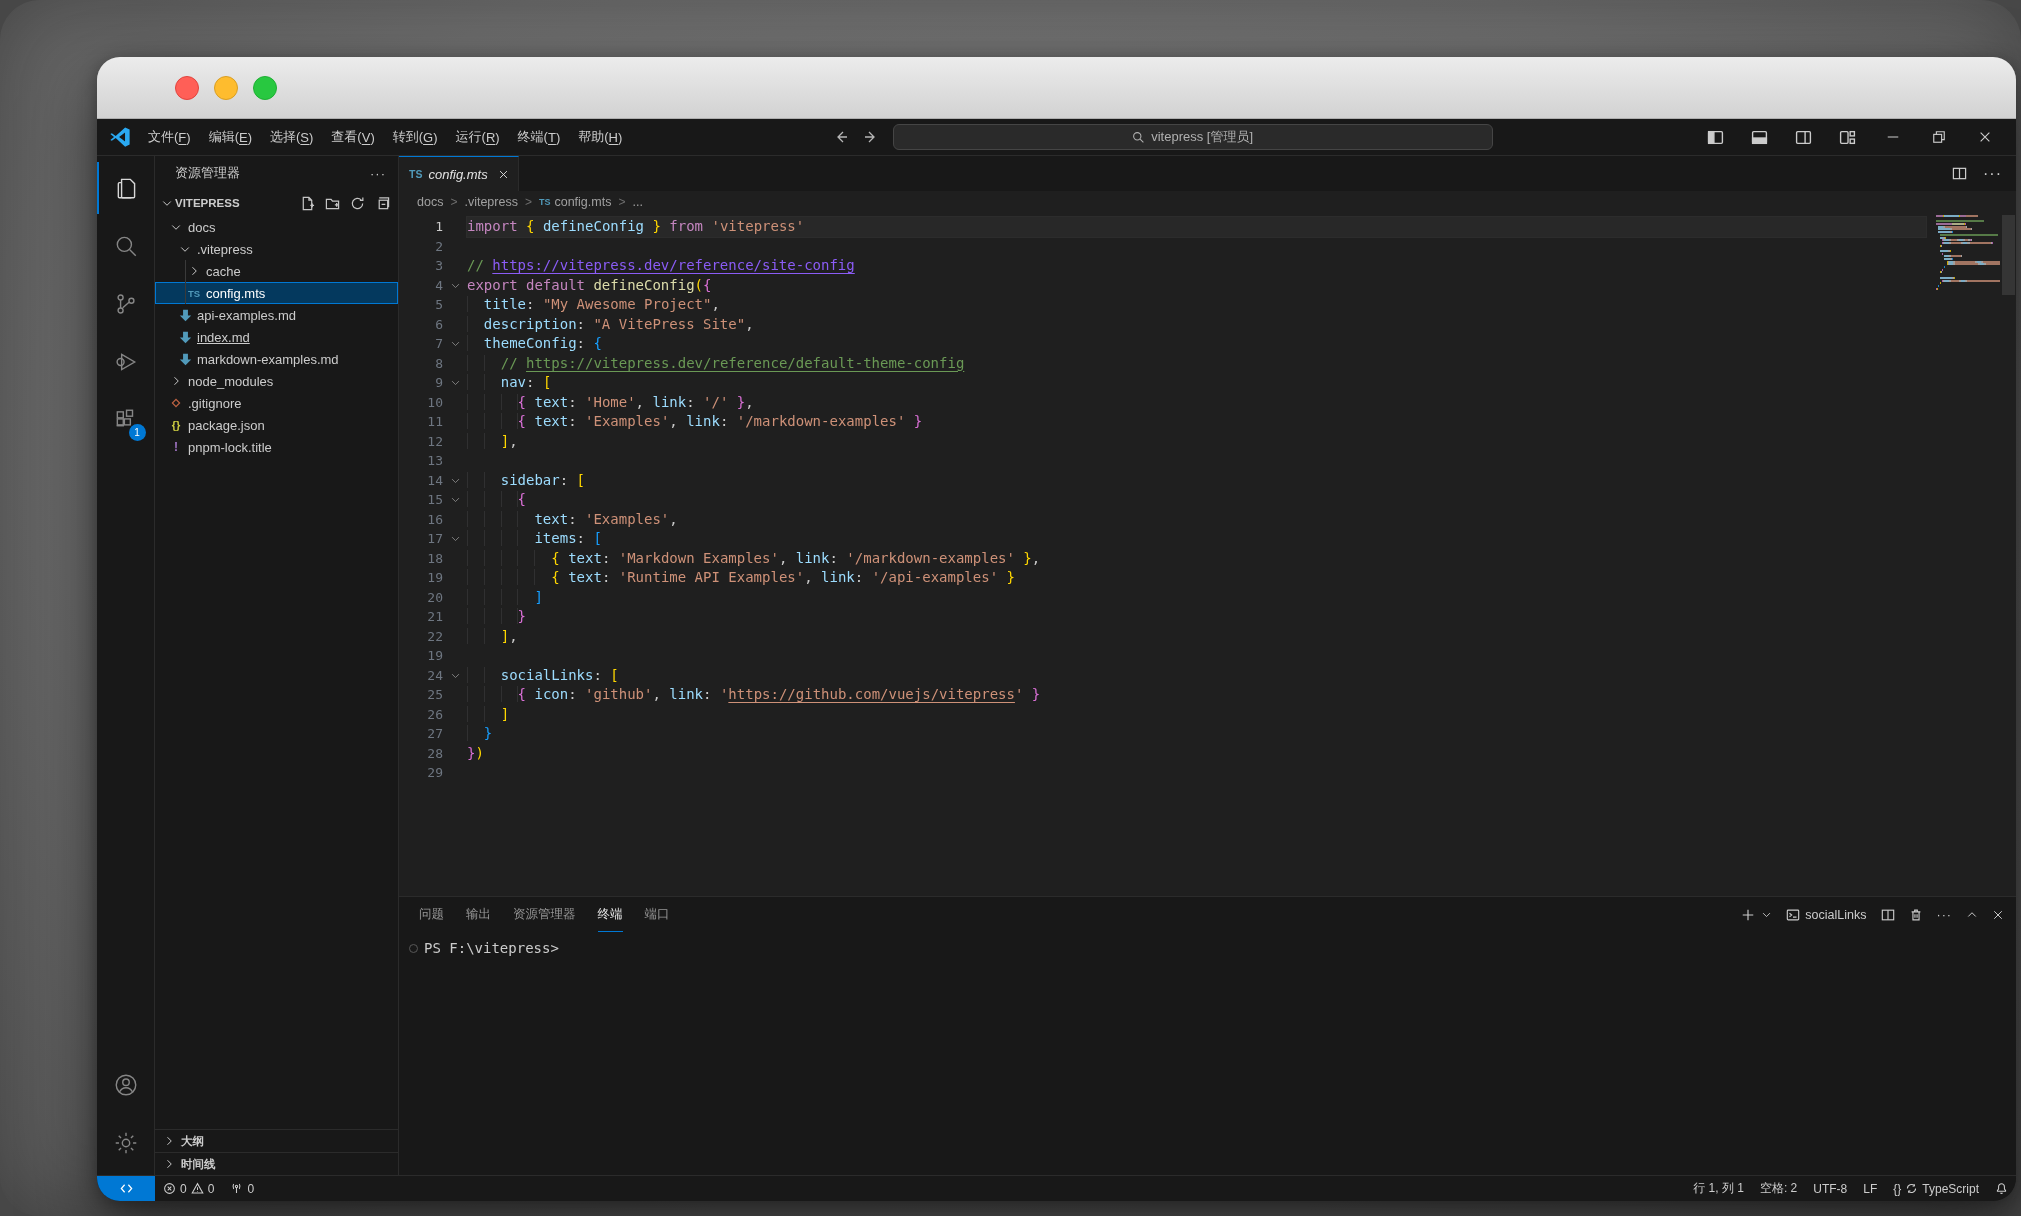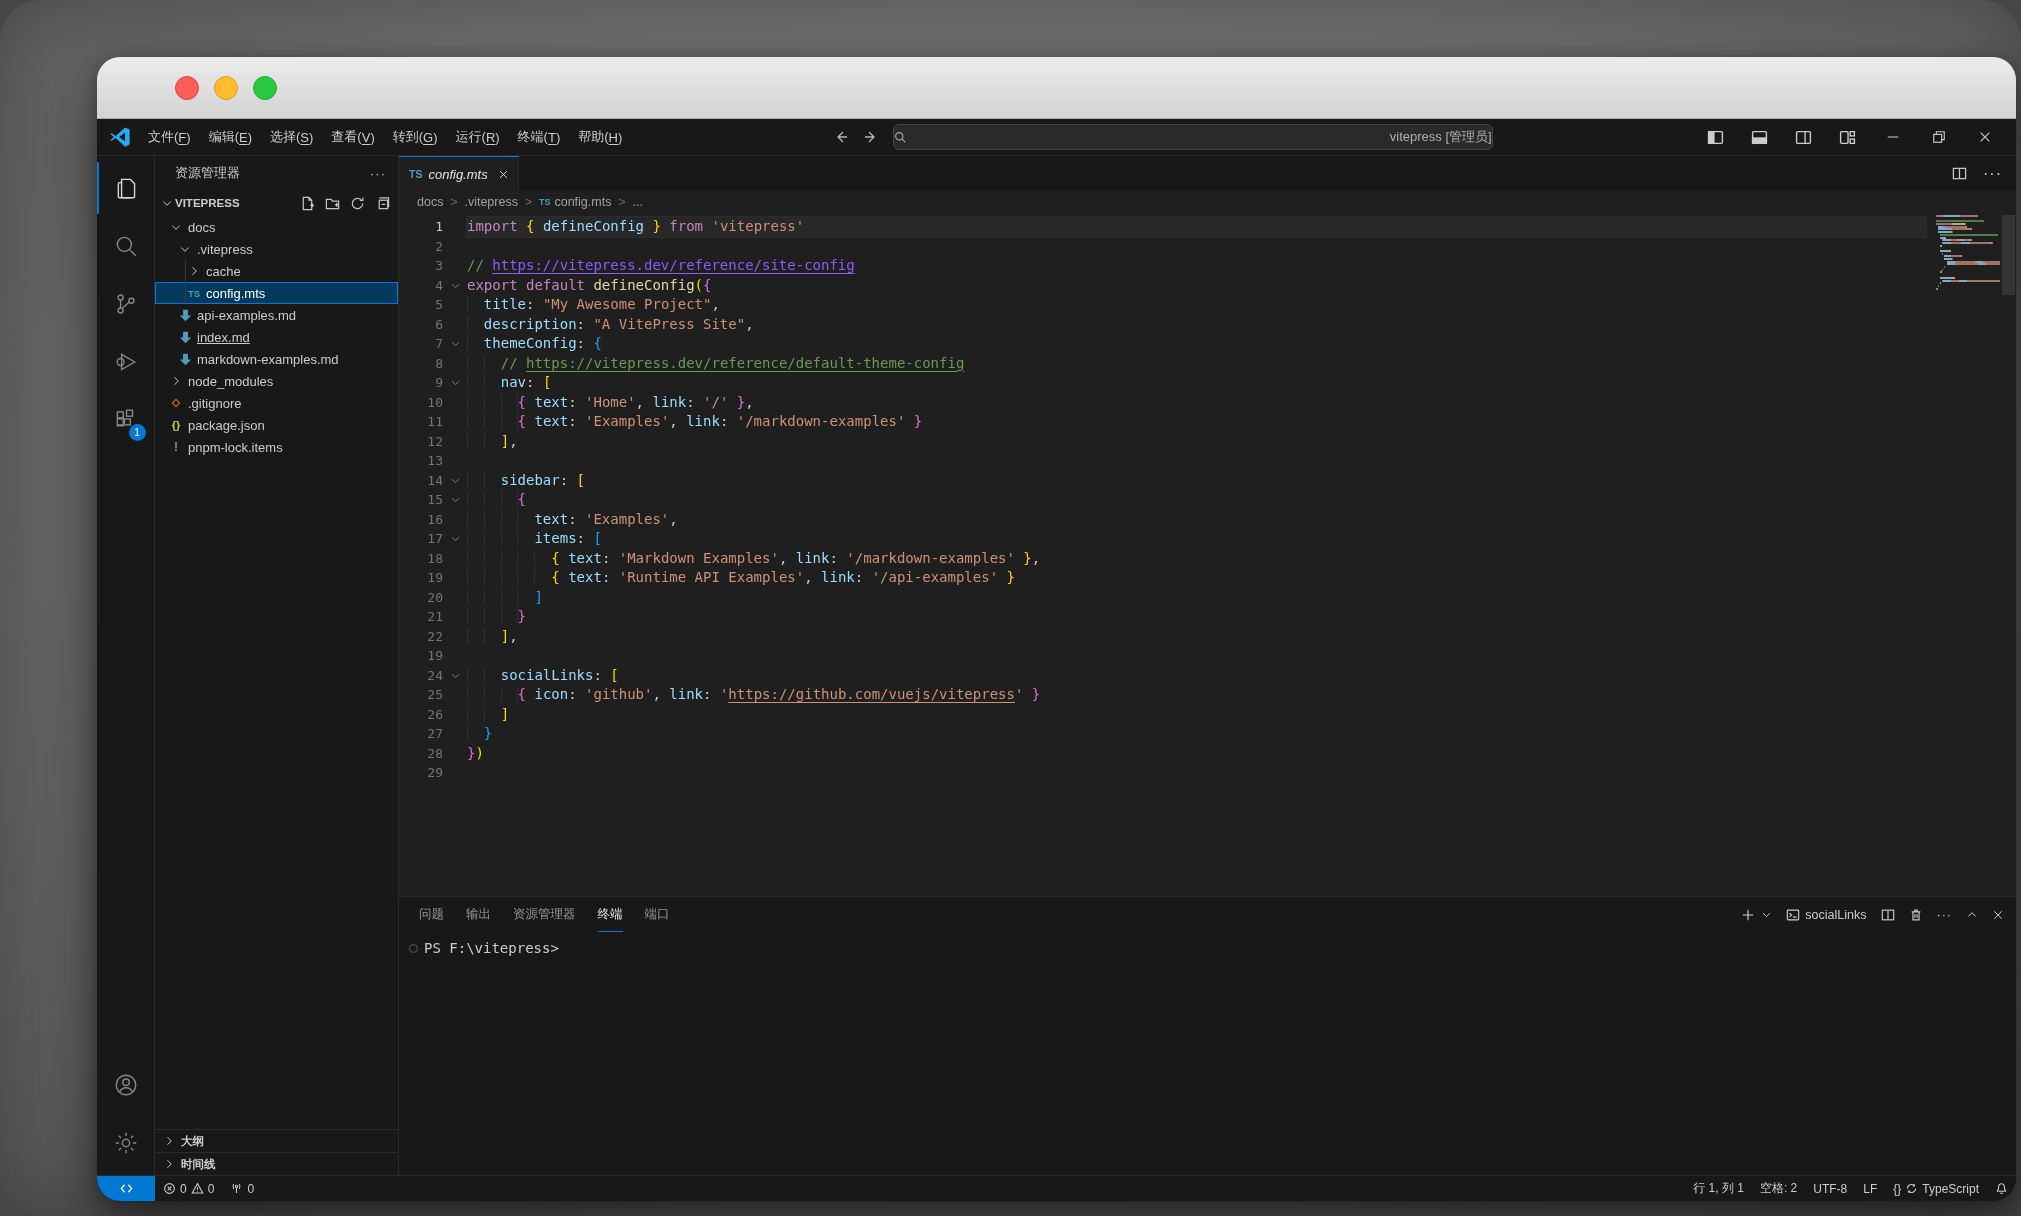--- a/index.html
+++ b/index.html
@@ -22,21 +22,21 @@
   
   .vs { flex:1; display:flex; flex-direction:column; background:#181818; color:#cccccc; min-height:0; }
   .vs-titlebar { height:37px; flex:0 0 37px; display:flex; align-items:center; background:#181818;
                  border-bottom:1px solid #2b2b2b; padding:0 8px 0 12px; font-size:13px; }
   .vs-logo { width:22px; height:22px; margin-right:8px; }
   .menubar { display:flex; list-style:none; align-items:center; height:100%; }
   .menubar li { padding:0 9px; height:100%; display:flex; align-items:center; color:#cccccc; cursor:default; }
   .menubar u { text-decoration:underline; text-underline-offset:2px; }
   .nav-arrows { display:flex; align-items:center; gap:14px; margin:0 14px 0 auto; color:#b6b6b6; }
   .command-center { width:600px; height:26px; background:#2a2a2a; border:1px solid #454545;
-                    border-radius:6px; display:flex; align-items:center; justify-content:space-between;
+                    border-radius:6px; display:flex; align-items:center; justify-content:center;
                     color:#b0b0b0; font-size:13px; gap:6px; }
   .tb-right { display:flex; align-items:center; margin-left:auto; }
   .tb-icon { width:44px; height:37px; display:flex; align-items:center; justify-content:center; color:#cccccc; }
   .win-ctl { width:46px; height:37px; display:flex; align-items:center; justify-content:center; }
   
   .vs-main { flex:1; display:flex; min-height:0; }
   .activitybar { width:58px; flex:0 0 58px; background:#181818; display:flex; flex-direction:column;
                  align-items:center; border-right:1px solid #2b2b2b; }
   .ab-item { width:58px; height:52px; display:flex; align-items:center; justify-content:center;
              color:#868686; position:relative; margin-top:6px; }
@@ -377,21 +377,21 @@
               <div class="tree-row" style="padding-left: 13px;">
                 <span class="tr-slot">
                   <span style="color:#cbcb41;font-size:11px;font-weight:bold;">{}</span>
                 </span>
                 <span class="tr-label">package.json</span>
               </div>
               <div class="tree-row" style="padding-left: 13px;">
                 <span class="tr-slot">
                   <span style="color:#a074c4;font-size:12px;font-weight:bold;">!</span>
                 </span>
-                <span class="tr-label">pnpm-lock.items</span>
+                <span class="tr-label">pnpm-lock.title</span>
               </div>
               <div class="tree-guide" style="top: 44px; height: 44px;"></div>
             </div>
           <div class="sb-bottom">
             <div class="sb-pane">
               <span class="tr-slot">
                   <svg width="12" height="12" viewBox="0 0 16 16" class="icon-stroke">
                     <path d="M6 3l5 5-5 5"></path>
                   </svg>
                 </span>

